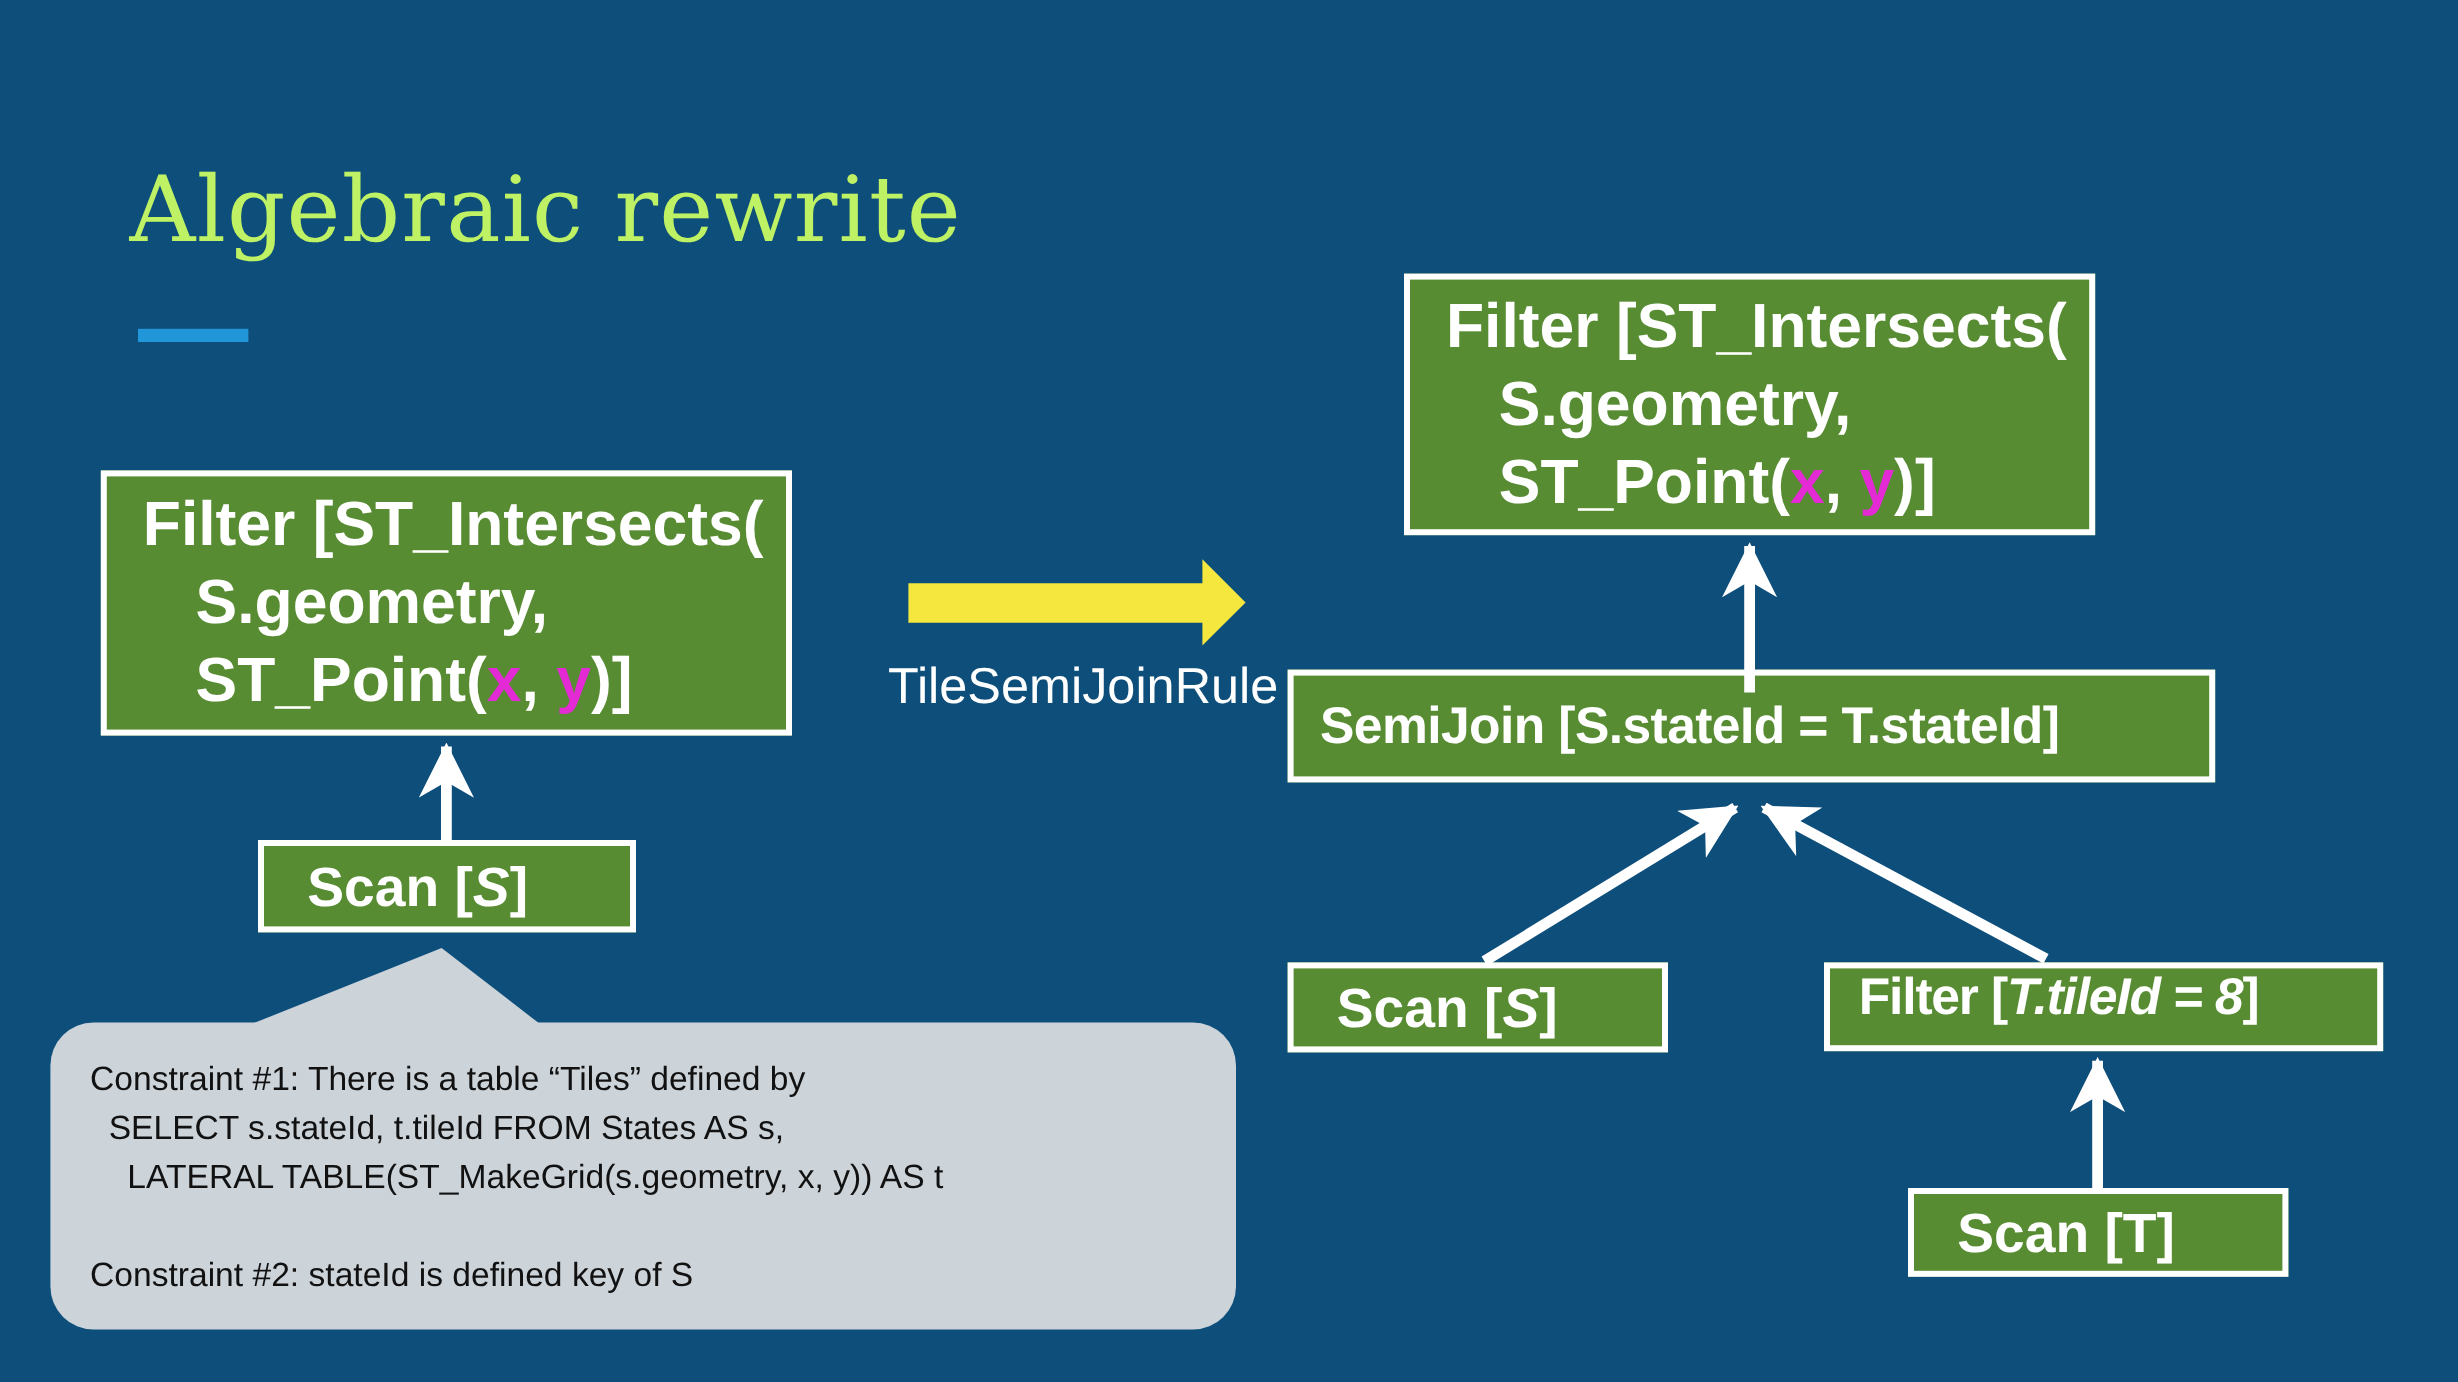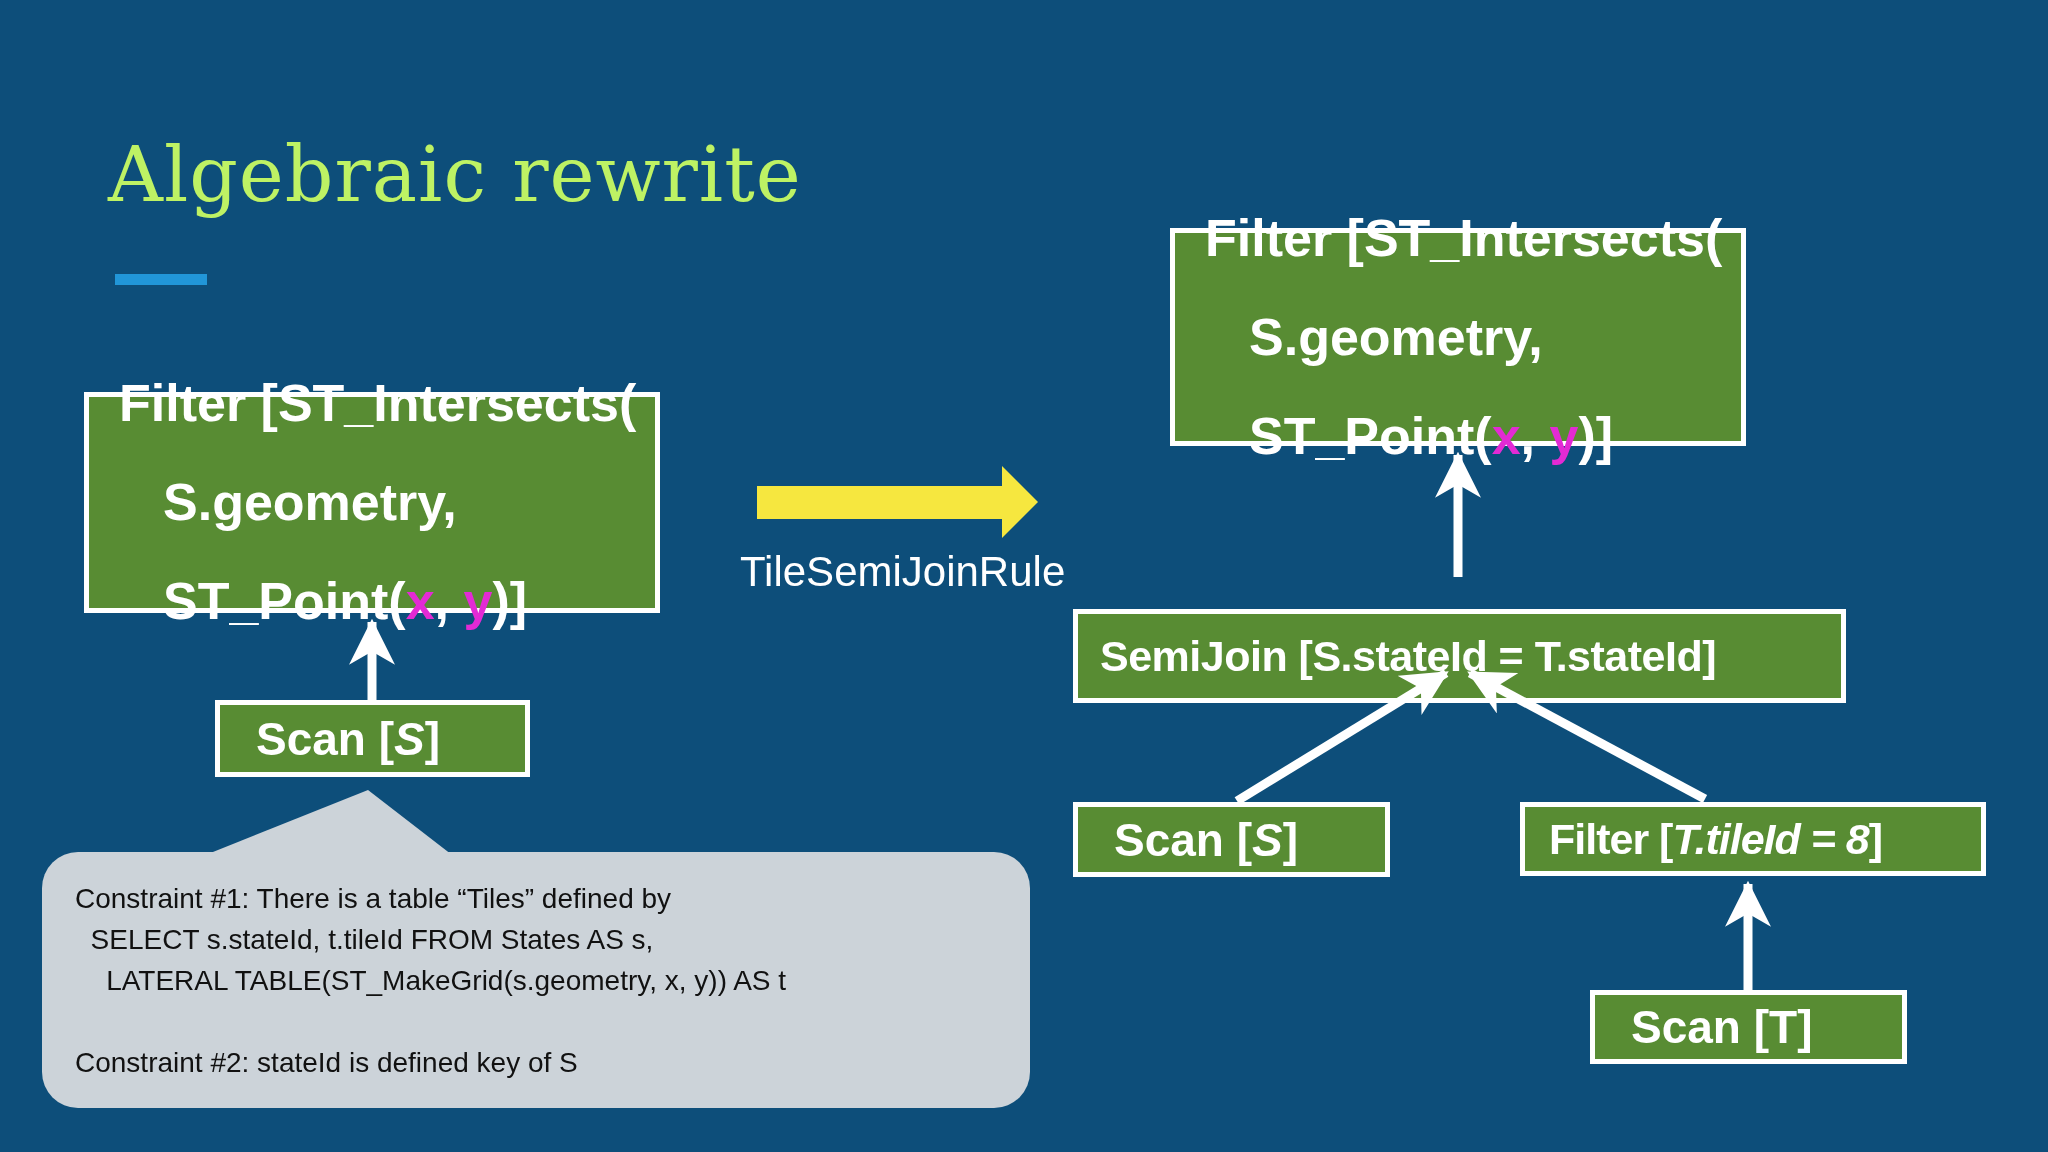--- a/index.html
+++ b/index.html
@@ -47,51 +47,49 @@
     display: flex;
     z-index: 2;
   }
   .filter-node {
     flex-direction: column;
     justify-content: center;
     padding-left: 30px;
     font-size: 52px;
     line-height: 65px;
     white-space: nowrap;
-    gap: 34px;
   }
   .filter-node .indent { padding-left: 44px; }
   .leaf-node {
     align-items: center;
     padding-left: 36px;
     font-size: 46px;
     white-space: nowrap;
   }
   .semijoin-node {
     align-items: center;
     padding-left: 22px;
     font-size: 43px;
     letter-spacing: -0.5px;
     white-space: nowrap;
   }
   .filter-t-node {
-    align-items: center;
     padding-left: 24px;
     font-size: 43px;
     letter-spacing: -1px;
     white-space: nowrap;
   }
   .magenta { color: #e32ad4; }
   .it { font-style: italic; }
 
   
   #filter-left   { left: 84px;   top: 392px; width: 576px; height: 221px; }
   #scan-left     { left: 215px;  top: 700px; width: 315px; height: 77px;  }
   #filter-right  { left: 1170px; top: 228px; width: 576px; height: 218px; }
-  #semijoin      { left: 1073px; top: 609px; width: 773px; height: 94px;  }
+  #semijoin      { left: 1073px; top: 558px; width: 773px; height: 94px;  }
   #scan-s-right  { left: 1073px; top: 802px; width: 317px; height: 75px;  }
   #filter-t      { left: 1520px; top: 802px; width: 466px; height: 74px;  }
   #scan-t        { left: 1590px; top: 990px; width: 317px; height: 74px;  }
 
   
   .rule-label {
     position: absolute;
     left: 740px;
     top: 548px;
     width: 320px;

